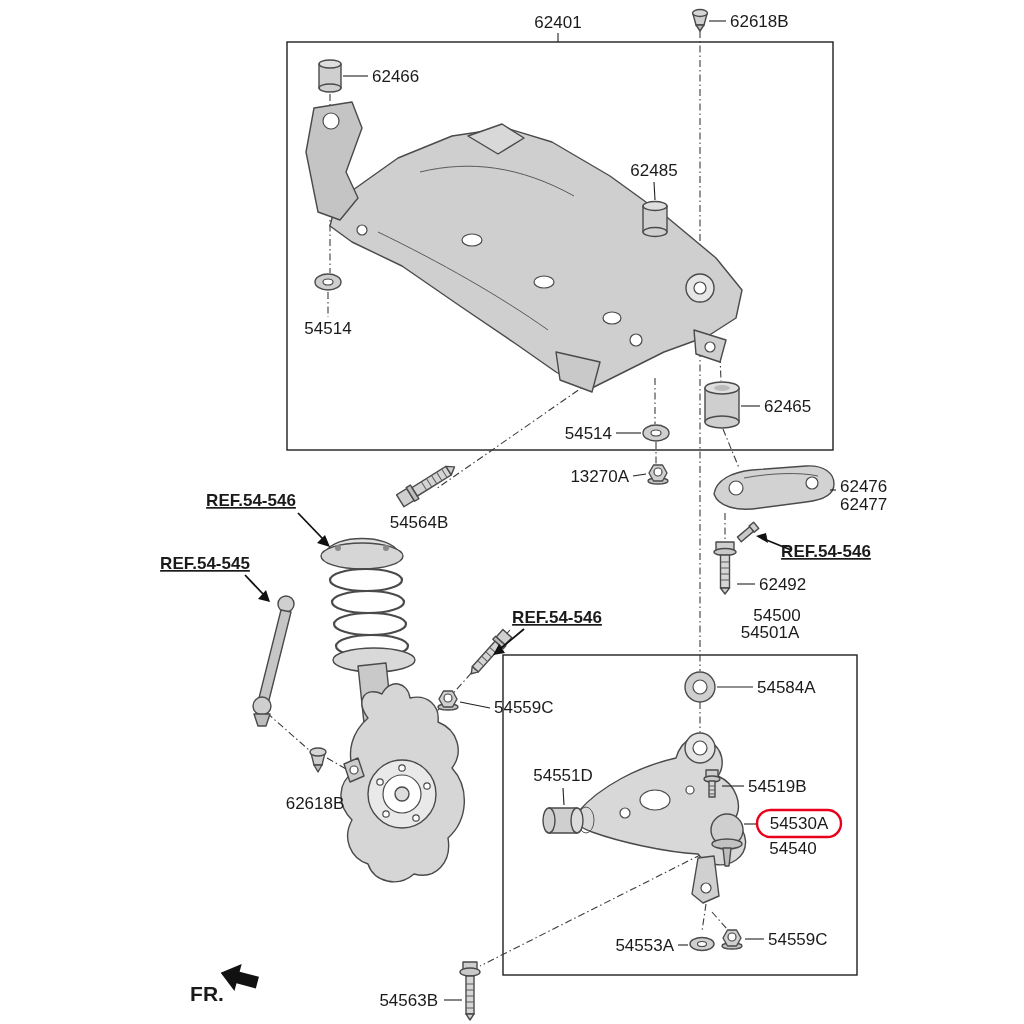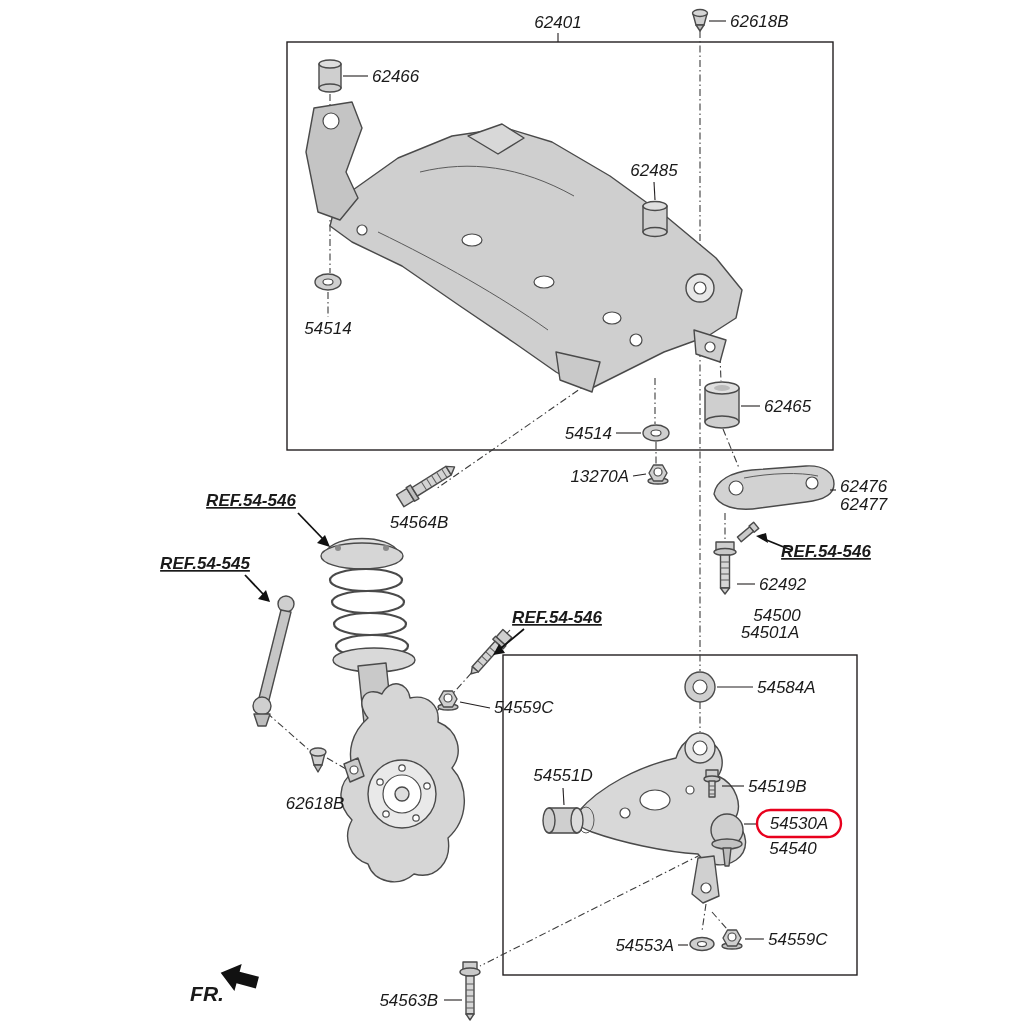--- a/index.html
+++ b/index.html
@@ -1,16 +1,16 @@
 <!DOCTYPE html>
 <html><head>
 <meta charset="utf-8">
 <style>
   html,body{margin:0;padding:0;background:#ffffff;}
-  #stage{position:relative;width:1024px;height:1024px;background:#ffffff;overflow:hidden;font-style:italic;}
+  #stage{position:relative;width:1024px;height:1024px;background:#ffffff;overflow:hidden;}
   svg{position:absolute;left:0;top:0;}
   text{font-family:"Liberation Sans",sans-serif;font-size:17px;fill:#1a1a1a;}
   .ref{font-weight:bold;text-decoration:underline;}
   .fr{font-weight:bold;font-size:21px;}
   .box{fill:none;stroke:#231f20;stroke-width:1.4;}
   .dash{fill:none;stroke:#3c3c3c;stroke-width:1.1;stroke-dasharray:7 3 1.5 3;}
   .lead{stroke:#231f20;stroke-width:1.1;}
   .part{fill:#cfcfcf;stroke:#4a4a4a;stroke-width:1.4;stroke-linejoin:round;}
   .hole{fill:#ffffff;stroke:#4a4a4a;stroke-width:1.2;}
   .detail{fill:none;stroke:#5a5a5a;stroke-width:1;}

